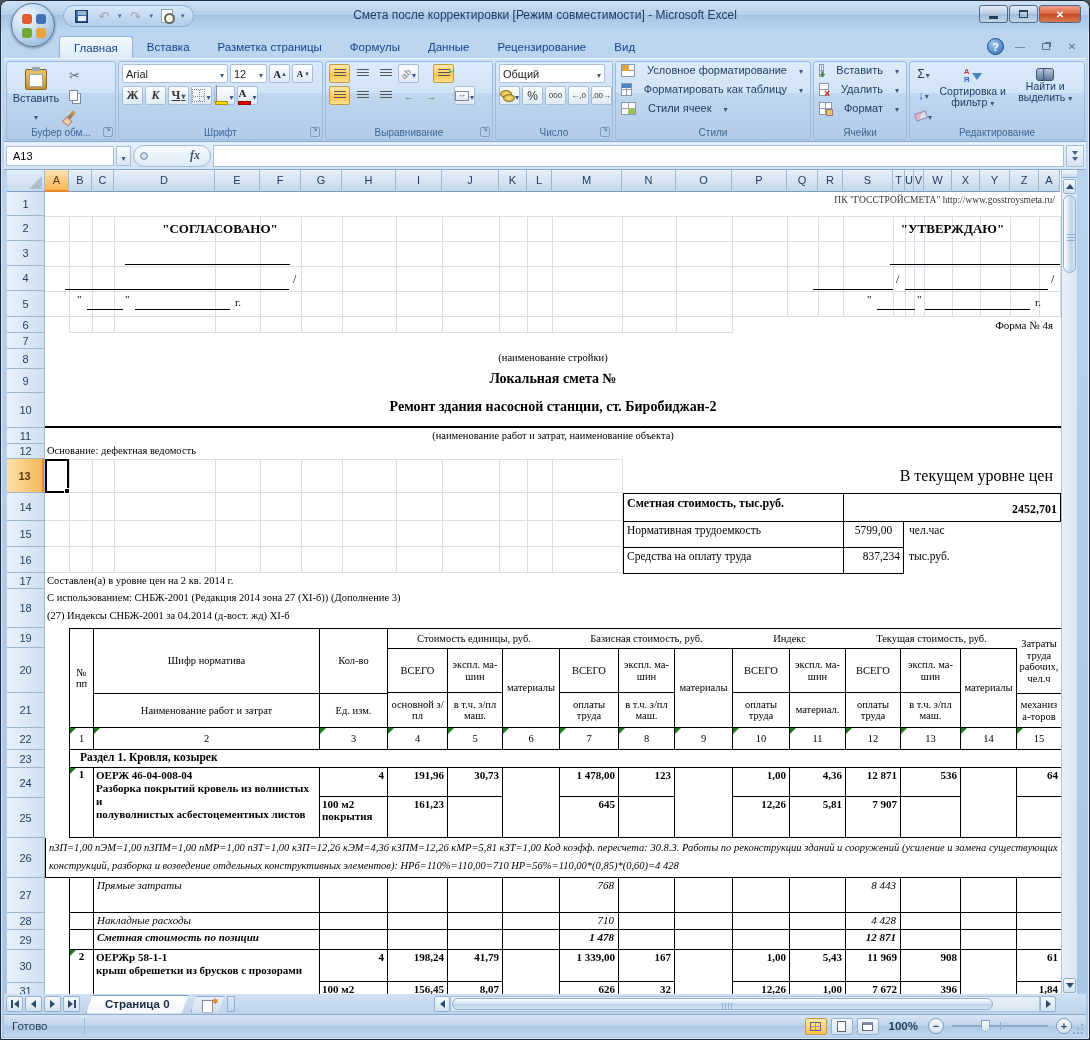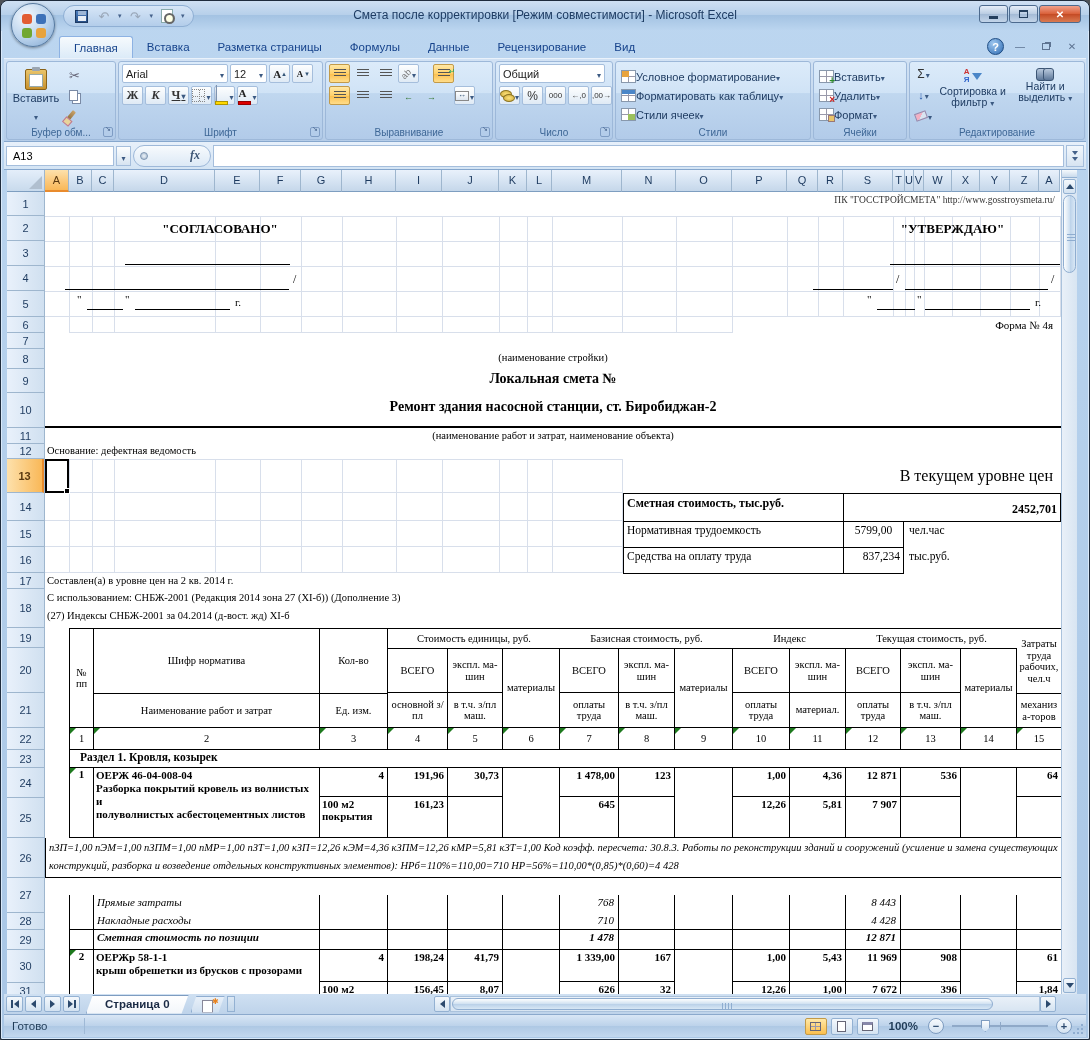--- a/index.html
+++ b/index.html
@@ -107,21 +107,21 @@
       linear-gradient(#fff,#fff); position:relative; }
   .ic-grid3::before { content:""; position:absolute; inset:0; background:
       linear-gradient(to right,transparent 49%,#99a 49% 51%,transparent 51%),
       linear-gradient(to bottom,transparent 49%,#99a 49% 51%,transparent 51%); }
   .ic-grid3.cond::after { content:""; position:absolute; left:0; top:0; width:7px; height:6px; background:#e8a33d; }
   .ic-grid3.astab::after { content:""; position:absolute; left:0; top:0; right:0; height:4px; background:#4a86c8; }
   .ic-grid3.cstyle::after { content:""; position:absolute; right:0; bottom:0; width:7px; height:6px; background:#9cc15c; }
   .ic-grid3.ins::after { content:"+"; position:absolute; right:-2px; bottom:-4px; color:#2a8a2a; font-weight:bold; font-size:10px; }
   .ic-grid3.del::after { content:"×"; position:absolute; right:-2px; bottom:-4px; color:#c22; font-weight:bold; font-size:10px; }
   .ic-grid3.fmt::after { content:""; position:absolute; right:-2px; bottom:-2px; width:5px; height:5px; background:#e8c46a; border:1px solid #977; }
-  .srow12 { display:flex; align-items:flex-end; gap:0; height:19px; padding:0 2px; font-size:11px; color:#1f3c62; white-space:nowrap; }
+  .srow12 { display:flex; align-items:flex-start; gap:12px; height:19px; padding:0 2px; font-size:11px; color:#1f3c62; white-space:nowrap; }
   .funnel { width:0; height:0; border-left:5px solid transparent; border-right:5px solid transparent; border-top:7px solid #4a86c8; }
   .ic-ay { font-size:8px; font-weight:bold; line-height:8px; text-align:center; }
   .ic-ay .a { color:#c33; } .ic-ay .z { color:#36c; }
   .ic-binoc { position:relative; width:18px; height:11px; }
   .ic-binoc::before, .ic-binoc::after { content:""; position:absolute; top:0; width:9px; height:11px; background:linear-gradient(#b8c9dd,#5d7799); border:1px solid #3c5574; border-radius:3px; }
   .ic-binoc::before { left:0; } .ic-binoc::after { right:0; }
   .bigv { display:flex; flex-direction:column; align-items:center; gap:2px; padding:3px 4px 0; border:1px solid transparent; border-radius:3px; }
   .bigv .lbl { font-size:10.5px; color:#1f3c62; text-align:center; line-height:11px; }
   .ic-filldown::before { content:"↓"; color:#2255aa; font-weight:bold; font-size:11px; }
   .ic-eraser { width:12px; height:8px; background:linear-gradient(135deg,#f3b0c3 50%,#d9e4f0 50%); border:1px solid #98a; transform:rotate(-20deg); }
@@ -838,21 +838,21 @@
         <div class="tsplit w15">
             <div class="t num" style="height:29px">64</div>
             <div class="bm num"></div>
           </div>
       </div>
 
       <div class="trow" style="left:0;top:646px;height:40px;">
         <div class="coeftxt" style="width:1016px"><span>пЗП=1,00  пЭМ=1,00  пЗПМ=1,00  пМР=1,00  пЗТ=1,00  кЗП=12,26  кЭМ=4,36  кЗПМ=12,26  кМР=5,81  кЗТ=1,00  Код коэфф. пересчета: 30.8.3. Работы по реконструкции зданий и сооружений (усиление</span> <span>и замена существующих конструкций, разборка и возведение отдельных конструктивных элементов): НРб=110%=110,00=710  НР=56%=110,00*(0,85)*(0,60)=4 428</span></div>
       </div>
 
-      <div class="trow" style="top:686px;height:35px;margin-top:17px;">
+      <div class="trow" style="top:686px;height:35px;">
         <div class="tc w1"></div>
           <div class="slabel w2">Прямые затраты</div>
         <div class="tc w3"></div>
           <div class="tc w4"></div>
           <div class="tc w5"></div>
           <div class="tc w6"></div>
         <div class="snum w7">768</div>
         <div class="tc w8"></div>
           <div class="tc w9"></div>
           <div class="tc w10"></div>

